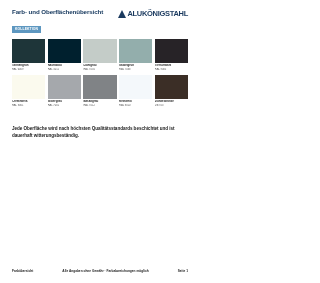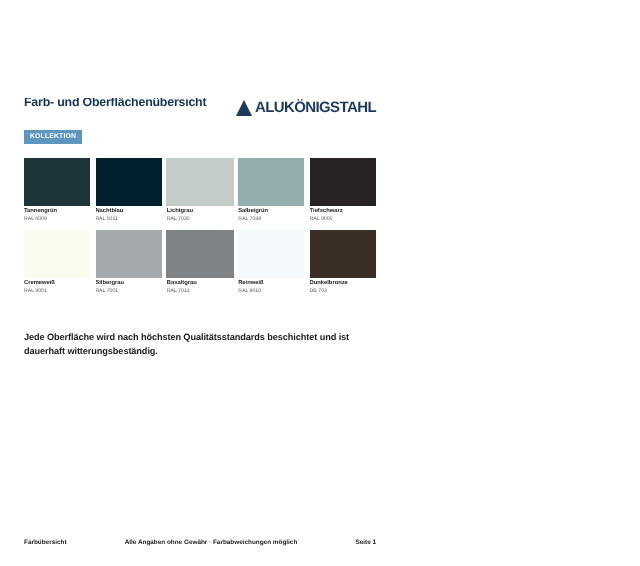--- a/index.html
+++ b/index.html
@@ -16,21 +16,20 @@
     padding:0 12px;
     box-sizing:border-box;
   }
 
   
   .header{
     display:flex;
     align-items:flex-start;
     justify-content:flex-end;
     padding-top:9px;
-    margin-top:40px;
   }
   .title-block{flex:1;min-width:0;}
   .doc-title{
     font-size:6.2px;
     font-weight:bold;
     letter-spacing:-0.1px;
     color:#12355b;
     line-height:1.1;
     white-space:nowrap;
     overflow:hidden;

